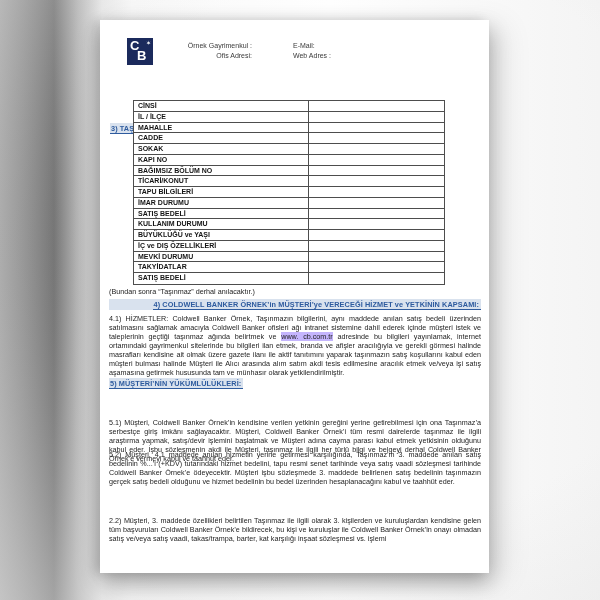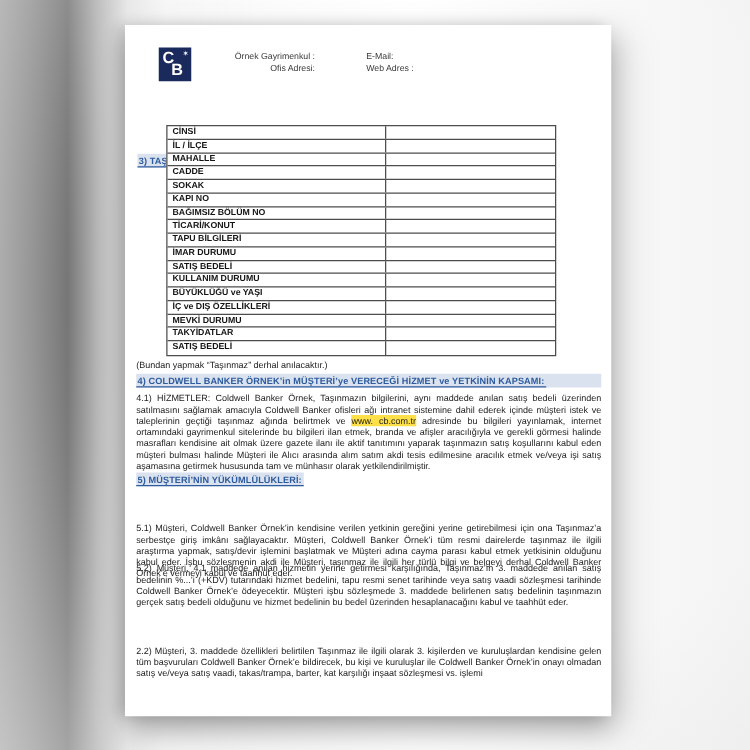--- a/index.html
+++ b/index.html
@@ -24,21 +24,21 @@
   .logo-c { position:absolute; left:3px; top:0px; font-size:13px; font-weight:bold; }
   .logo-b { position:absolute; left:10px; top:10px; font-size:13px; font-weight:bold; }
   .logo-star { position:absolute; right:2px; top:1px; font-size:6px; }
   .hdr-left { position:absolute; left:40px; top:21px; width:112px; text-align:right;
     font-size:7px; line-height:10px; color:#3a3a3a; }
   .hdr-right { position:absolute; left:193px; top:21px; font-size:7px; line-height:10px; color:#3a3a3a; }
   
   .hpos { position:absolute; font-weight:bold; font-size:7.3px; color:#2e5b9e; letter-spacing:.1px; }
   .hspan { background:#d9e2ee; border-bottom:1px solid #2e5b9e; padding:1px 2px 0 1px; display:inline-block; }
   .h3pos { left:10px; top:67px;margin-top:36px; }
-  .h4pos { left:9px;  top:279px; width:372px; background:#d9e2ee; }
+  .h4pos { left:9px;  top:279px; width:372px; background:#d9e2ee;text-align:right; }
   .h4pos .hspan { background:transparent; }
   .h5pos { left:9px;  top:358px; }
   
   .ftable { position:absolute; left:33px; top:80px; width:312px; border:1px solid #4d4d4d; background:#fff; }
   .trow { display:flex; height:10.76px; border-bottom:1px solid #4d4d4d; }
   .trow:last-child { border-bottom:none; }
   .tcell-label {
     width:175px; border-right:1px solid #4d4d4d; font-weight:bold;
     font-size:7px; line-height:10.4px; padding-left:4px; color:#141414; white-space:nowrap; overflow:hidden;
   }
@@ -48,21 +48,21 @@
   .para {
     position:absolute; left:9px; width:372px;
     font-size:7.2px; line-height:9.05px; color:#1c1c1c;
     text-align:justify;
   }
   .p41 { top:294px; }
   .p51 { top:398px; }
   .p52 { top:430px; }
   .p53 { top:496px; }
   .lead { font-weight:normal; }
-  .yellow { background:#fde047; }
+  .yellow { background:#c4b5fd; }
 </style>
 </head>
 <body>
 
 <div class="page">
 
   <div class="logo">
     <span class="logo-c">C</span>
     <span class="logo-star">✶</span>
     <span class="logo-b">B</span>
@@ -144,21 +144,21 @@
     <div class="trow">
         <div class="tcell-label">TAKYİDATLAR</div>
         <div class="tcell-value"></div>
       </div>
     <div class="trow">
         <div class="tcell-label">SATIŞ BEDELİ</div>
         <div class="tcell-value"></div>
       </div>
   </div>
 
-  <div class="note"><span>(Bundan yapmak “</span><span class="lead">Taşınmaz</span><span>” derhal anılacaktır.)</span></div>
+  <div class="note"><span>(Bundan sonra “</span><span class="lead">Taşınmaz</span><span>” derhal anılacaktır.)</span></div>
 
   <div class="hpos h4pos">
     <span class="hspan">4) COLDWELL BANKER ÖRNEK’in MÜŞTERİ’ye VERECEĞİ HİZMET ve YETKİNİN KAPSAMI:</span>
   </div>
   <p class="para p41"><span class="lead">4.1) HİZMETLER:</span><span> Coldwell Banker Örnek, Taşınmazın bilgilerini, aynı maddede anılan satış bedeli üzerinden satılmasını sağlamak amacıyla Coldwell Banker ofisleri ağı intranet sistemine dahil ederek içinde müşteri istek ve taleplerinin geçtiği taşınmaz ağında belirtmek ve </span><span class="yellow">www. cb.com.tr</span><span> adresinde bu bilgileri yayınlamak, internet ortamındaki gayrimenkul sitelerinde bu bilgileri ilan etmek, branda ve afişler aracılığıyla ve gerekli görmesi halinde masrafları kendisine ait olmak üzere gazete ilanı ile aktif tanıtımını yaparak taşınmazın satış koşullarını kabul eden müşteri bulması halinde Müşteri ile Alıcı arasında alım satım akdi tesis edilmesine aracılık etmek ve/veya işi satış aşamasına getirmek hususunda tam ve münhasır olarak yetkilendirilmiştir.</span></p>
 
   <div class="hpos h5pos">
     <span class="hspan">5) MÜŞTERİ’NİN YÜKÜMLÜLÜKLERİ:</span>
   </div>
   <p class="para p51"><span class="lead">5.1)</span><span> Müşteri, Coldwell Banker Örnek’in kendisine verilen yetkinin gereğini yerine getirebilmesi için ona Taşınmaz’a serbestçe giriş imkânı sağlayacaktır. Müşteri, Coldwell Banker Örnek’i tüm resmi dairelerde taşınmaz ile ilgili araştırma yapmak, satış/devir işlemini başlatmak ve Müşteri adına cayma parası kabul etmek yetkisinin olduğunu kabul eder. İşbu sözleşmenin akdi ile Müşteri, taşınmaz ile ilgili her türlü bilgi ve belgeyi derhal Coldwell Banker Örnek’e vermeyi kabul ve taahhüt eder.</span></p>

